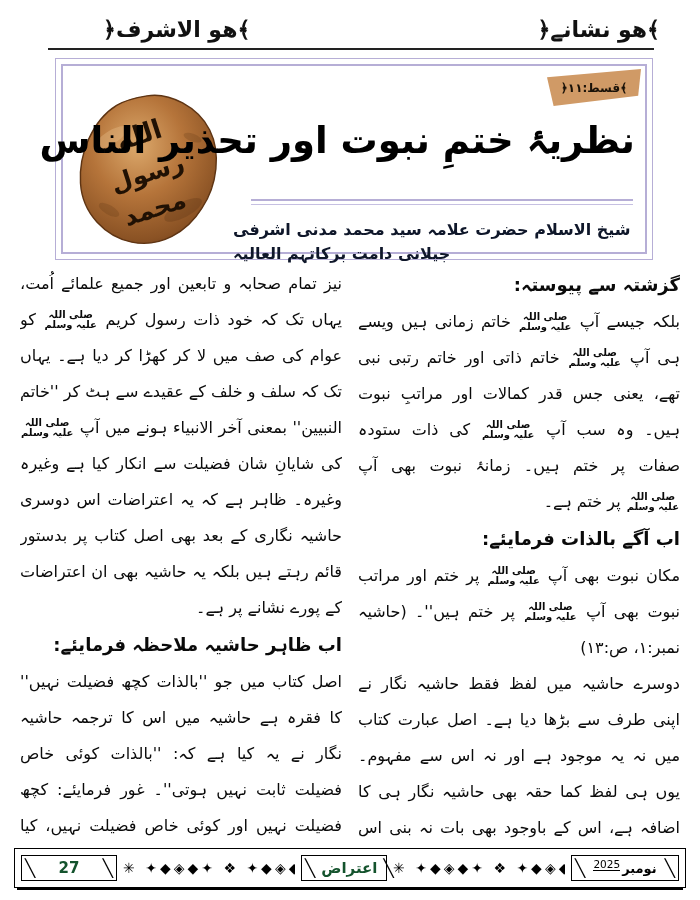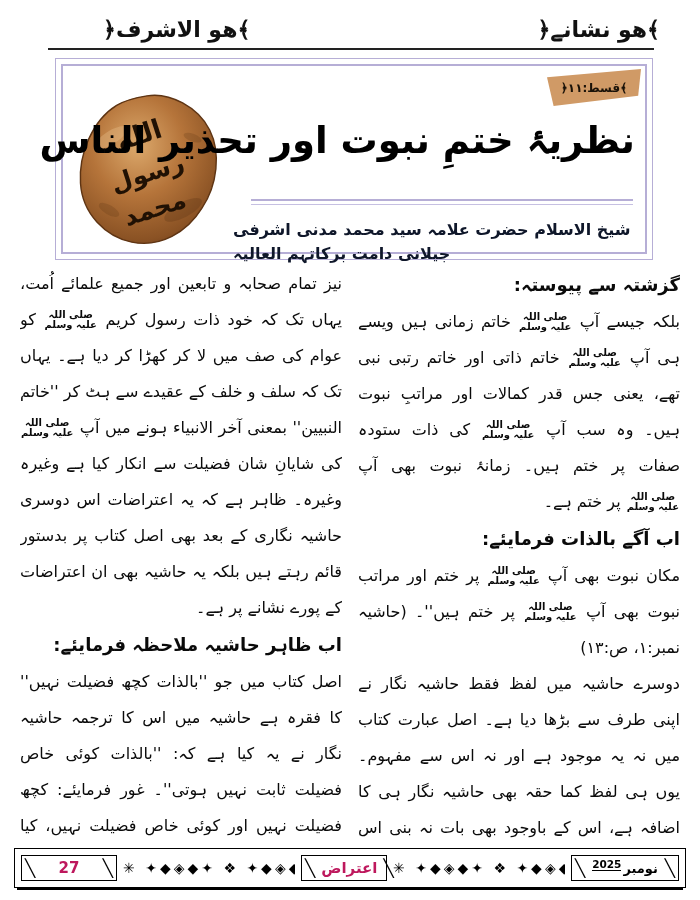--- a/index.html
+++ b/index.html
@@ -38,27 +38,27 @@
   .saw{display:inline-block;font-size:10px;line-height:1.05;font-weight:bold;
        text-align:center;vertical-align:-3px;margin:0 1px;}
 
   
   .footer{position:absolute;left:14px;right:14px;bottom:12px;height:38px;
           border:1.5px solid #000;box-shadow:0 5px 0 -3px #000;
           display:flex;align-items:center;padding:0 6px;gap:6px;background:#fff;}
   .f-box{height:26px;border:1.8px solid #000;background:#fff;display:flex;
          align-items:center;justify-content:space-between;padding:0 3px;box-sizing:border-box;}
   .f-box .diag{font-size:17px;font-weight:bold;line-height:1;color:#000;}
-  .f-label{font-size:15px;font-weight:bold;color:#be185d;padding:0 6px;direction:rtl;}
+  .f-label{font-size:15px;font-weight:bold;color:#14532d;padding:0 6px;direction:rtl;}
   .f-box-page{width:96px;}
   .f-box-mag{width:86px;}
   .f-box-date{width:108px;}
   .f-date{direction:rtl;display:flex;align-items:center;padding:0 4px;}
   .f-date .month{font-size:13px;font-weight:bold;}
-  .f-date .year{font-size:10.5px;font-weight:bold;margin-right:2px;
+  .f-date .year{font-size:10.5px;font-weight:normal;margin-right:2px;
                 transform:translateY(-4px);border-bottom:1px solid #000;}
   .orn{flex:1;text-align:center;font-size:14px;letter-spacing:3px;color:#000;
        white-space:nowrap;overflow:hidden;}
 </style>
 </head>
 <body>
 
 <div class="page">
 
   <div class="running-head">

